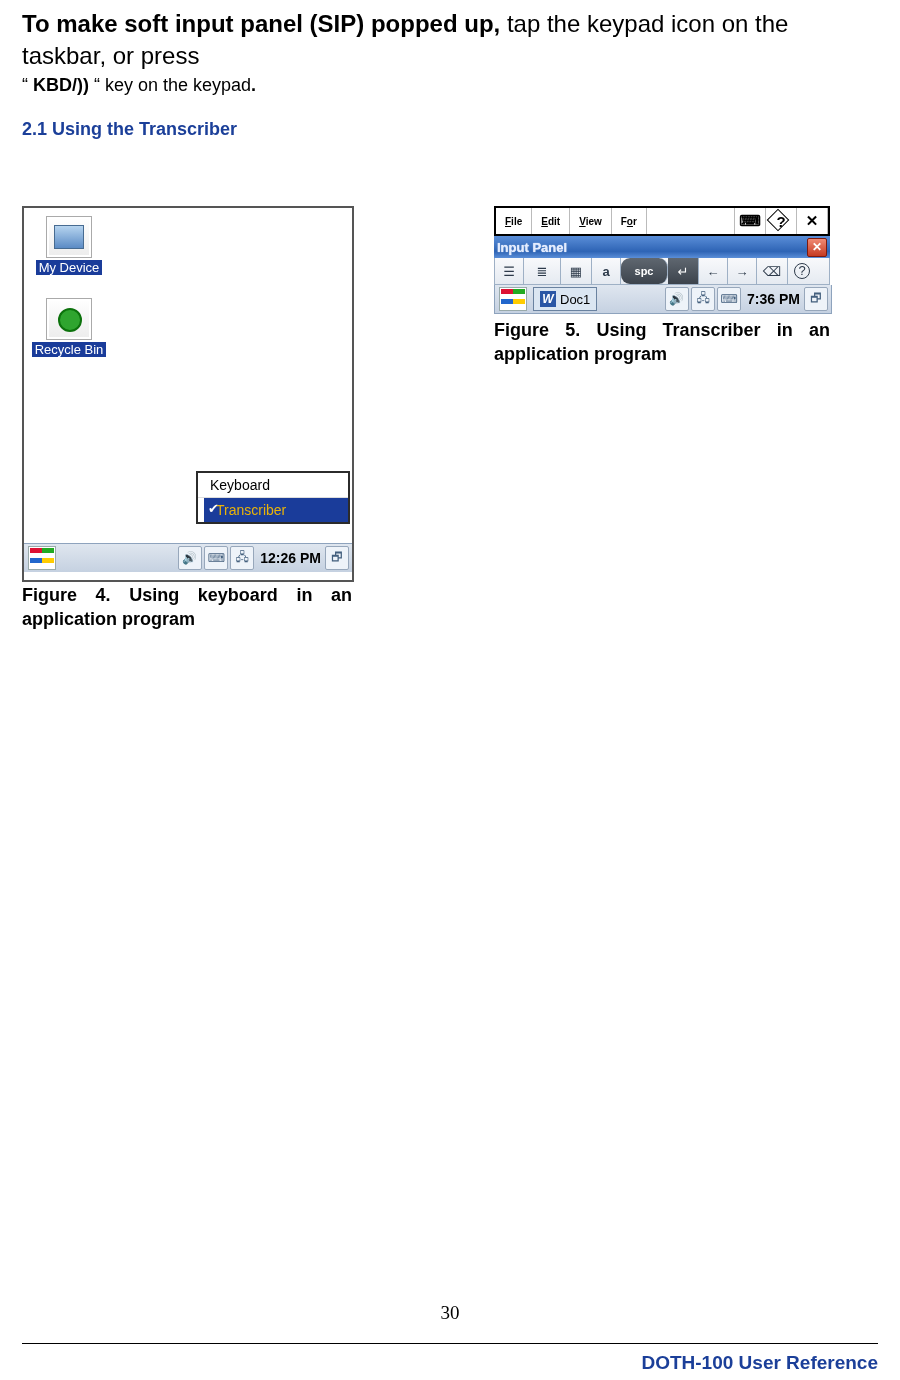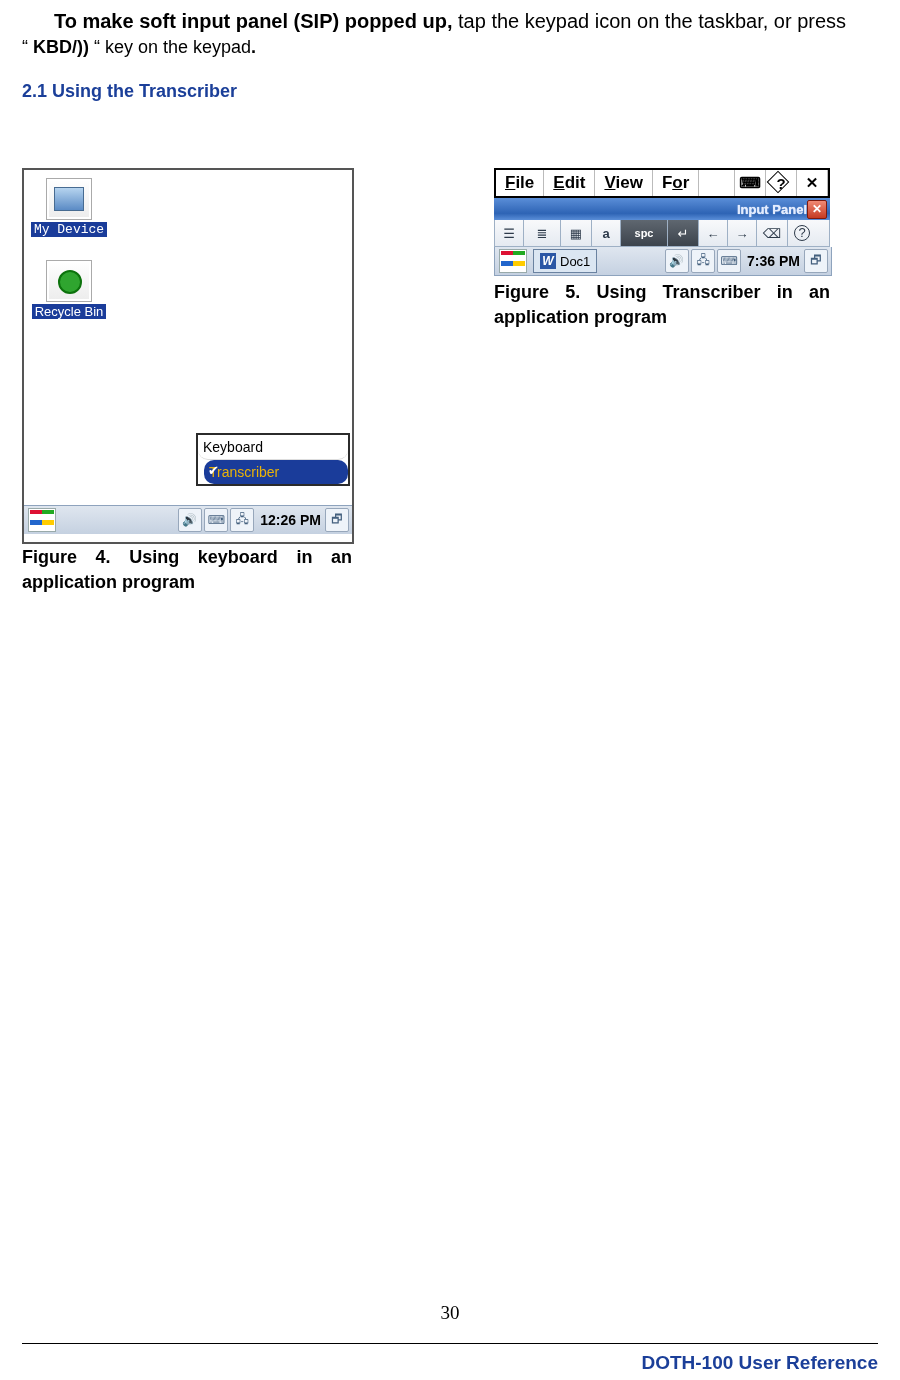--- a/index.html
+++ b/index.html
@@ -9,21 +9,21 @@
     height: 1380px;
     font-family: Arial, Helvetica, sans-serif;
     position: relative;
     background: #fff;
     color: #000;
   }
   .page {
     padding: 8px 22px 0 22px;
     box-sizing: border-box;
   }
-  .para1-line1 { font-size: 20px; line-height: 1.35; text-align: center; }
+  .para1-line1 { font-size: 24px; line-height: 1.35; }
   .para1-line1 .bold { font-weight: 700; }
   .para1-line2 { font-size: 18px; line-height: 1.35; }
   .para1-line2 .bold { font-weight: 700; }
 
   .section-heading {
     margin-top: 22px;
     font-size: 18px;
     font-weight: 700;
     color: #1b3f99;
   }
@@ -62,21 +62,21 @@
     color: #fff;
   }
   .desk-icon .ibox {
     width: 44px; height: 40px;
     background: linear-gradient(#ffffff,#ececec);
     border: 1px solid #aaa;
     box-shadow: inset 0 0 0 2px #fff;
     margin: 0 auto 2px auto;
     position: relative;
   }
-  .desk-icon.mydevice { top: 8px; font-family: Liberation Mono, monospace; }
+  .desk-icon.mydevice { top: 8px; }
   .desk-icon.mydevice .ibox::after{
     content:"";position:absolute;left:7px;top:8px;width:28px;height:22px;
     background:linear-gradient(#b6d4ef,#5b8bc5);border:1px solid #476b91;
   }
   .desk-icon.recycle { top: 90px; }
   .desk-icon.recycle .ibox::after{
     content:"";position:absolute;left:11px;top:9px;width:20px;height:20px;border-radius:50%;
     background:#2fa52f;border:2px solid #0c720c;
   }
   .desk-icon .lbl {
@@ -86,25 +86,24 @@
 
   .sip-menu {
     position: absolute;
     right: 2px; bottom: 28px;
     width: 150px;
     background: #fff;
     border: 2px solid #2b2b2b;
     font-size: 14px;
   }
   .sip-menu .mi {
-    padding: 4px 6px 4px 5px;
+    padding: 4px 6px 4px 12px;
     border-bottom: 1px solid #ddd;
     color: #000;
     position: relative;
-    border-radius: 10px;
   }
   .sip-menu .mi:last-child { border-bottom: none; }
   .sip-menu .mi.sel {
     background: #1a3c9a; color: #eab308; margin-left: 6px;
   }
   .sip-menu .mi.sel::before{
     content:"✔"; position:absolute; left:4px; top:3px; font-size:13px; color:#fff;
   }
 
   .taskbar1 {
@@ -153,21 +152,21 @@
   
   .fig5 { width: 336px; }
 
   .menubar {
     width: 336px; height: 30px;
     border: 2px solid #000;
     display:flex; align-items:stretch; background:#fff;
     box-sizing:border-box;
   }
   .menubar .m { 
-    padding: 4px 9px; font-size:17px; font-weight:700; border-right:1px solid #bbb;
+    padding: 4px 9px; font-size:10px; font-weight:700; border-right:1px solid #bbb;
     display:flex;align-items:center;
   }
   .menubar .m u { text-decoration: underline; }
   .menubar .gap { flex:1; border-right:1px solid #bbb; }
   .menubar .bx {
     width:30px;border-right:1px solid #bbb;display:flex;align-items:center;justify-content:center;font-size:15px;font-weight:700;
   }
   .menubar .bx.kb::before{content:"⌨";}
   .menubar .bx.q::before{content:"?";}
   .menubar .bx.q{position:relative;}
@@ -182,42 +181,42 @@
   }
   .scribble-area .cursor { display:inline-block; width:1px; height:18px; background:#000; vertical-align:middle; margin-left:1px; }
   .scribble-area svg { position:absolute; inset:0; width:100%; height:100%; }
 
   .input-panel {
     width: 336px;
   }
   .ip-title {
     height:22px; padding:0 3px;
     background: linear-gradient(#5a8ed8,#2e64b5 70%,#5a8ed8);
-    display:flex;align-items:center; color:#fff; font-size:13px; font-weight:700;text-align:right;
+    display:flex;align-items:center; color:#fff; font-size:13px; font-weight:700;
   }
   .ip-title .t { flex:1; text-shadow:0 0 1px #fff; color:#e3ecff; }
   .ip-title .x {
     width:18px;height:17px;background:linear-gradient(#f08a74,#c53a22);border:1px solid #7d1a0e;border-radius:2px;
     display:flex;align-items:center;justify-content:center;color:#fff;font-size:12px;
   }
   .ip-title .x::before{content:"✕";}
   .ip-row {
     height:26px; background:linear-gradient(#f8f9fb,#e5eaf1); border:1px solid #9eb0c5; border-top:none;
     display:flex;
   }
   .ip-row .cell{
     border-right:1px solid #9eb0c5;display:flex;align-items:center;justify-content:center;
     font-size:13px;color:#2d3a4a;
   }
   .ip-row .cell:last-child{border-right:none;}
   .ip-row .c-menu{width:28px;} .ip-row .c-menu::after{content:"☰";}
   .ip-row .c-lines{width:36px;} .ip-row .c-lines::after{content:"≣";}
   .ip-row .c-grid{width:30px;} .ip-row .c-grid::after{content:"▦";}
   .ip-row .c-a{width:28px;font-weight:700;}
-  .ip-row .c-spc{width:46px;font-size:11px;font-weight:700;background:linear-gradient(#5f6770,#3c434c);color:#fff;}
+  .ip-row .c-spc{width:46px;font-size:11px;font-weight:700;background:linear-gradient(#5f6770,#3c434c);color:#fff;border-radius:9px;}
   .ip-row .c-enter{width:30px;background:linear-gradient(#5f6770,#3c434c);color:#fff;}
   .ip-row .c-enter::after{content:"↵";}
   .ip-row .c-l,.ip-row .c-r{width:28px;font-weight:700;}
   .ip-row .c-l::after{content:"←";} .ip-row .c-r::after{content:"→";}
   .ip-row .c-bk{width:30px;}
   .ip-row .c-bk::after{content:"⌫";color:#2d3a4a;}
   .ip-row .c-help{width:28px;}
   .ip-row .c-help::after{content:"?";border:1px solid #2d3a4a;border-radius:50%;width:14px;height:14px;line-height:14px;text-align:center;}
 
   .taskbar2 {

